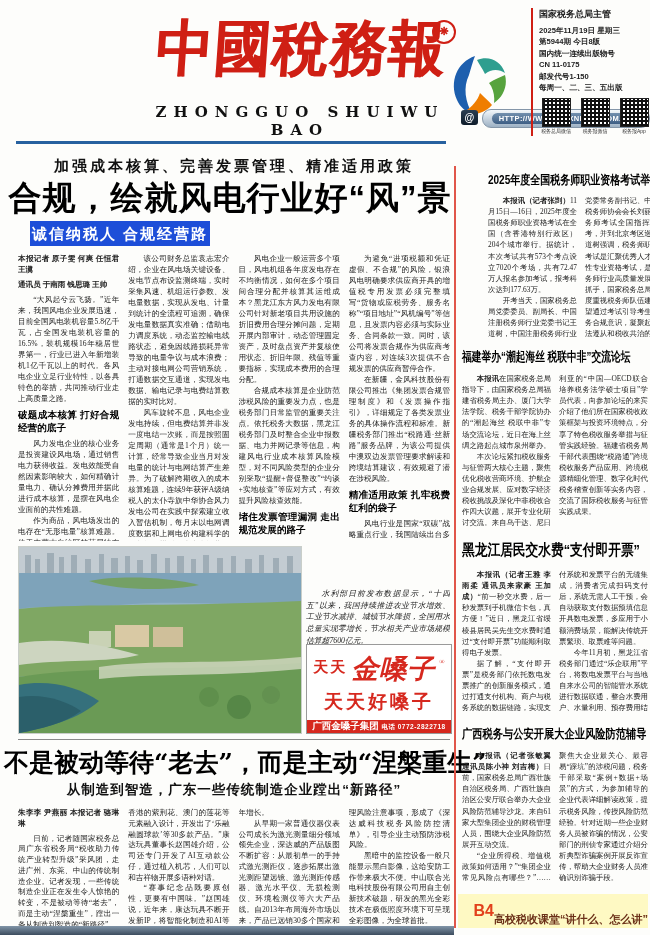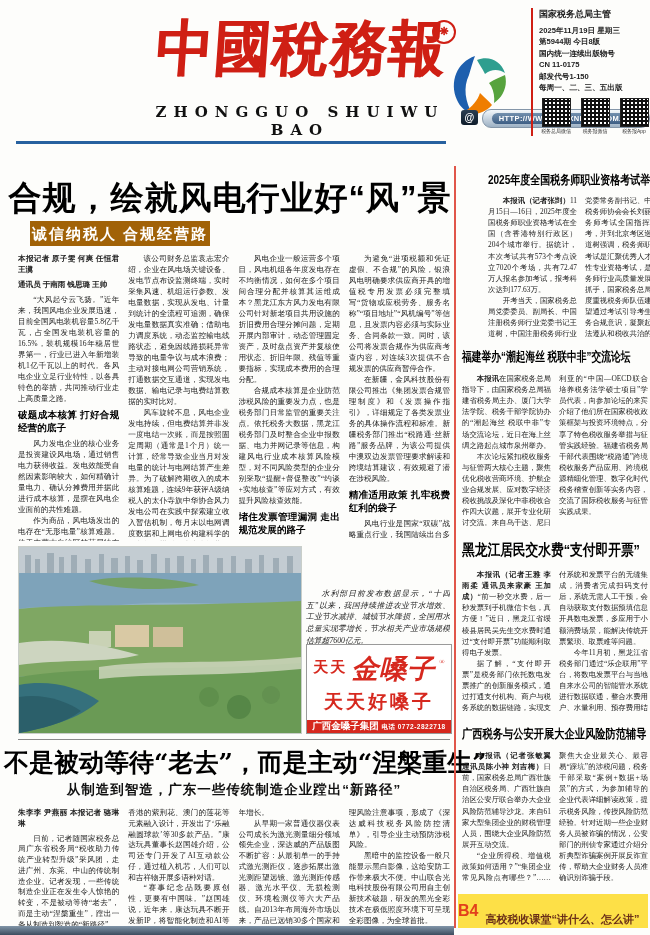--- a/index.html
+++ b/index.html
@@ -30,21 +30,21 @@
   .qr-cell{width:34px;text-align:center;}
   .qr{width:27px;height:27px;margin:0 auto;border:1px solid #222;
       background:repeating-linear-gradient(0deg,#111 0 2px,rgba(255,255,255,0) 2px 4px),
                  repeating-linear-gradient(90deg,#111 0 2px,#fff 2px 4px);}
   .qr-label{font-size:5.5px;line-height:1.6;color:#333;white-space:nowrap;transform:scaleX(.9);}
   
   .kicker{position:absolute;left:18px;top:157px;width:432px;text-align:center;
       font:bold 15px "Liberation Sans",sans-serif;letter-spacing:3px;color:#111;}
   .headline{position:absolute;left:6px;top:176px;width:448px;text-align:center;
       font:bold 33px "Liberation Sans",sans-serif;letter-spacing:1px;color:#000;white-space:nowrap;}
-  .slogan{position:absolute;left:30px;top:221px;width:180px;height:25px;background:#a16207;
+  .slogan{position:absolute;left:30px;top:221px;width:180px;height:25px;background:#1d4ed8;
       color:#fff;font:bold 15px "Liberation Sans",sans-serif;letter-spacing:2px;text-align:center;line-height:25px;}
   .lead-cols{position:absolute;left:18px;top:253px;width:432px;height:288px;display:flex;gap:9px;}
   .lead-cols .col{flex:1;overflow:hidden;font-size:7.6px;line-height:1.45;text-align:justify;color:#222;}
   .byline{font-weight:bold;margin-bottom:4px;}
   .col p{margin:0;text-indent:2em;}
   .subhead{font:bold 9.6px "Liberation Sans",sans-serif;margin:5px 0 3px;color:#000;}
   
   .photo{position:absolute;left:18px;top:546px;width:282px;height:186px;overflow:hidden;border:1px solid #c9cec9;}
   .caption{position:absolute;left:306px;top:546px;width:144px;height:92px;overflow:hidden;
       font-style:italic;font-size:7.8px;line-height:1.5;text-align:justify;color:#222;margin-top:42px;}
@@ -71,22 +71,22 @@
       background:linear-gradient(#8195a8,#3c4c5e);}
   
   .side-divider{position:absolute;left:454px;top:166px;width:2px;height:762px;background:#e0564a;}
   .side{position:absolute;left:462px;width:186px;font-family:"Liberation Serif",serif;}
   .s-title{font-family:"Liberation Sans",sans-serif;font-weight:bold;color:#000;white-space:nowrap;
       transform-origin:left center;}
   .s-body{column-count:2;column-gap:8px;column-fill:auto;overflow:hidden;
       font-size:7.4px;line-height:1.5;text-align:justify;color:#222;}
   .s-body p{margin:0;text-indent:2em;}
   .lead-in{font-weight:bold;}
-  .b4-box{position:absolute;left:458px;top:894px;width:190px;height:34px;background:#fde047;
-      display:flex;align-items:center;justify-content:flex-start;gap:7px;}
+  .b4-box{position:absolute;left:458px;top:894px;width:190px;height:34px;background:#fef9c3;
+      display:flex;align-items:center;justify-content:flex-end;}
   .b4-page{color:#e2401c;font:bold 16px "Liberation Sans",sans-serif;}
   .b4-title{color:#6b3018;font:bold 11px "Liberation Sans",sans-serif;white-space:nowrap;margin-top:16px;}
 </style>
 </head>
 <body>
 
 <div class="page">
 
   <div class="mast-title">中國稅務報</div>
   <div class="mast-seal">❋</div>
@@ -123,20 +123,21 @@
         <div class="qr"></div>
         <div class="qr-label">税务报微信</div>
       </div>
       <div class="qr-cell">
         <div class="qr"></div>
         <div class="qr-label">税务报App</div>
       </div>
     </div>
   </div>
 
+  <div class="kicker">加强成本核算、完善发票管理、精准适用政策</div>
   <div class="headline">合规，绘就风电行业好“风”景</div>
   <div class="slogan">诚信纳税人 合规经营路</div>
 
   <div class="lead-cols">
     <div class="col">
       <div class="byline">本报记者 原子雯 何爽 任恒君 王瀵</div>
       <div class="byline">通讯员 于南雨 钱思璐 王帅</div>
       <p>“大风起兮云飞扬。”近年来，我国风电企业发展迅速，目前全国风电装机容量5.8亿千瓦，占全国发电装机容量的16.5%，装机规模16年稳居世界第一，行业已进入年新增装机1亿千瓦以上的时代。各风电企业立足行业特性，以各具特色的举措，共同推动行业走上高质量之路。</p>
       <div class="subhead">破题成本核算 打好合规经营的底子</div>
       <p>风力发电企业的核心业务是投资建设风电场，通过销售电力获得收益。发电效能受自然因素影响较大，如何精确计量电力、确认分摊费用并据此进行成本核算，是摆在风电企业面前的共性难题。</p>

